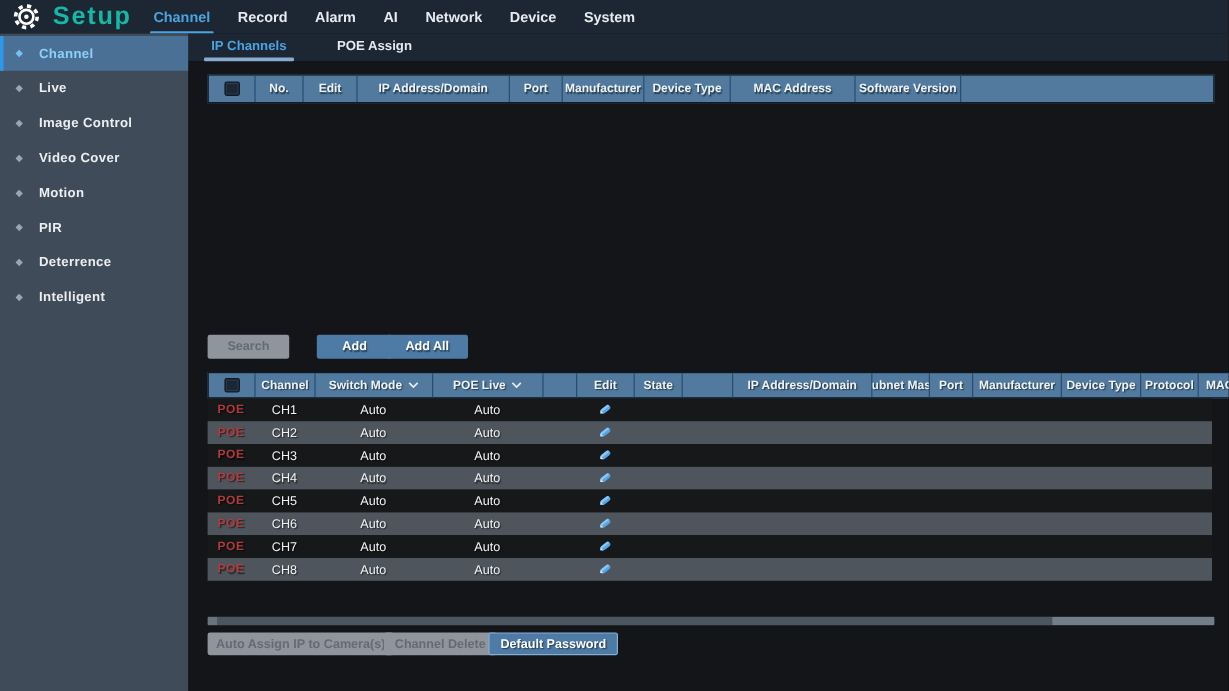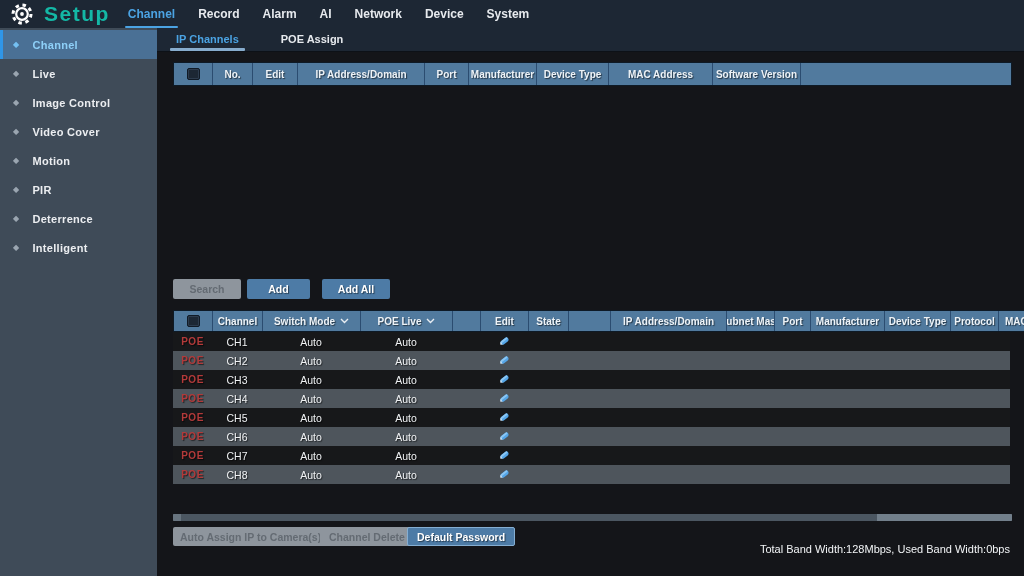--- a/index.html
+++ b/index.html
@@ -187,21 +187,21 @@
       <div class="th" style="width:127px;">IP Address/Domain</div>
       <div class="th" style="width:44px;">Port</div>
       <div class="th" style="width:68px;">Manufacturer</div>
       <div class="th" style="width:72px;">Device Type</div>
       <div class="th" style="width:104px;">MAC Address</div>
       <div class="th" style="width:88px;">Software Version</div>
       <div class="th" style="flex:1;"></div>
     </div>
 
     <button class="btn disabled" style="position:absolute; left:16px; top:227px; width:68px;">Search</button>
-    <button class="btn" style="position:absolute; left:90px; top:227px; width:63px;">Add</button>
+    <button class="btn" style="position:absolute; left:107px; top:227px; width:63px;">Add</button>
     <button class="btn" style="position:absolute; left:165px; top:227px; width:68px;">Add All</button>
 
     <div class="thead" style="left:16px; top:258px; width:907px; height:22px;">
       <div class="th" style="width:39px;">
         <span class="checkbox"></span>
       </div>
       <div class="th" style="width:50px;">Channel</div>
       <div class="th" style="width:98px;">
         <span>Switch Mode</span>
         <svg class="chev" width="9" height="6" viewBox="0 0 9 6">
@@ -369,15 +369,14 @@
     <div class="hscroll">
       <span class="cap"></span>
       <span class="mid"></span>
       <span class="thumb"></span>
     </div>
 
     <button class="btn disabled" style="position:absolute; left:16px; top:475px; height:19px; padding:0 7px;">Auto Assign IP to Camera(s)</button>
     <button class="btn disabled" style="position:absolute; left:163px; top:475px; height:19px; padding:0 9px;">Channel Delete</button>
     <button class="btn bordered" style="position:absolute; left:250px; top:475px; height:19px; padding:0 9px;">Default Password</button>
 
-    <span class="bandwidth">Total Band Width:128Mbps, Used Band Width:0bps</span>
   </div>
 </div>
 
 </body></html>

